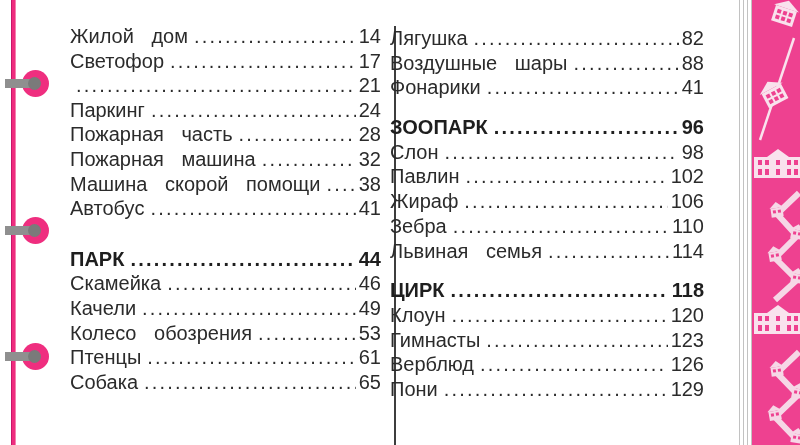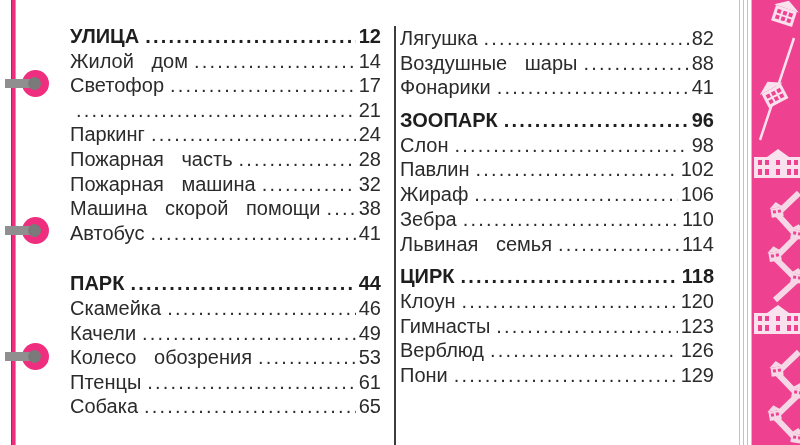--- a/index.html
+++ b/index.html
@@ -13,28 +13,28 @@
 
   
   .ring{position:absolute;left:0;width:60px;height:30px;}
   .ring .disc{position:absolute;left:22px;top:1px;width:27px;height:27px;border-radius:50%;background:#ef2e7f;}
   .ring .pin{position:absolute;left:5px;top:10px;width:31px;height:9px;background:#8f8f8f;border-radius:0 5px 5px 0;}
   .ring .tip{position:absolute;left:28px;top:8px;width:13px;height:13px;border-radius:50%;background:#7a7a7a;}
 
   
   .col{position:absolute;color:#2b2b2b;font-size:20px;}
   .col-left{left:70px;top:24px;width:311px;}
-  .col-right{left:400px;top:26px;width:314px;}
+  .col-right{left:390px;top:26px;width:314px;}
   .divider{position:absolute;left:394px;top:26px;width:2px;height:419px;background:#3d3d3d;}
 
   .row{display:flex;align-items:baseline;white-space:nowrap;}
   .col-left .row{height:24.6px;line-height:24.6px;}
   .col-right .row{height:24.7px;line-height:24.7px;}
   .col-left .group + .group{margin-top:26px;}
-  .col-right .group + .group{margin-top:8px;}
+  .col-right .group + .group{margin-top:15px;}
   .row.hdr{font-weight:bold;color:#1e1e1e;}
   .lbl{word-spacing:12px;flex:0 0 auto;}
   .leader{flex:1 1 auto;overflow:hidden;margin:0 3px 0 6px;}
   .leader::after{content:"..................................................................................";letter-spacing:2.2px;}
   .num{flex:0 0 auto;}
 
   
   .page-edges{position:absolute;left:739px;top:0;width:13px;height:445px;
       background:repeating-linear-gradient(to right,#c2c2c2 0 1px,#ffffff 1px 4px);}
   .pattern{position:absolute;left:752px;top:0;}
@@ -57,25 +57,20 @@
     <div class="tip"></div>
   </div>
   <div class="ring" style="top:342px">
     <div class="disc"></div>
     <div class="pin"></div>
     <div class="tip"></div>
   </div>
 
   <div class="col col-left">
       <div class="group">
-        <div class="row hdr">
-          <span class="lbl">УЛИЦА</span>
-          <span class="leader"></span>
-          <span class="num">12</span>
-        </div>
         <div class="row">
           <span class="lbl">Жилой дом</span>
           <span class="leader"></span>
           <span class="num">14</span>
         </div>
         <div class="row">
           <span class="lbl">Светофор</span>
           <span class="leader"></span>
           <span class="num">17</span>
         </div>

